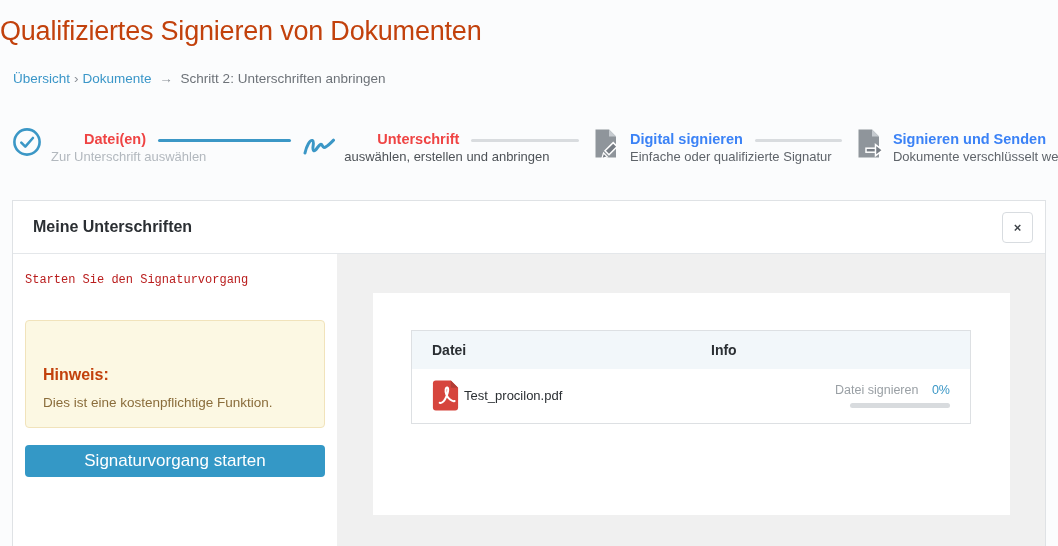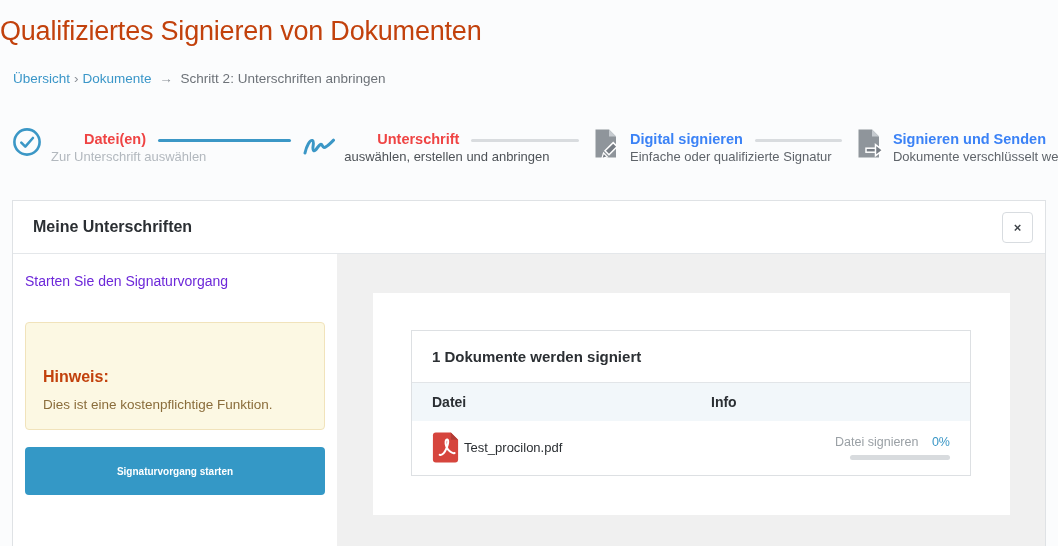--- a/index.html
+++ b/index.html
@@ -65,32 +65,32 @@
     margin-left: auto; width: 31px; height: 31px;
     border: 1px solid #d8dce0; border-radius: 4px; background: #fff;
     font-size: 13px; font-weight: bold; color: #3f4449; line-height: 29px;
     text-align: center; cursor: pointer;
   }
 
   .panel-body { flex: 1; display: flex; min-height: 0; }
 
   
   .sidebar { flex: none; width: 324px; background: #fff; padding: 12px; }
-  .sidebar-intro { margin-top: 7px; font-size: 14px; color: #6d28d9; }
+  .sidebar-intro { margin-top: 7px; font-size: 12px; color: #b91c1c; font-family: Liberation Mono, monospace; }
   .hint-box {
     margin-top: 33px; padding: 15px 17px 17px 17px;
     background: #fcf8e3; border: 1px solid #f1e3bb; border-radius: 4px;
   }
   .hint-title { font-size: 16px; font-weight: bold; color: #c2410c; margin-top: 30px; }
   .hint-text { margin-top: 11px; font-size: 13.5px; color: #8a6d3b; }
   .start-button {
-    margin-top: 17px; width: 100%; height: 48px;
+    margin-top: 17px; width: 100%; height: 32px;
     background: #3498c6; border: none; border-radius: 4px;
     color: #fff; font-family: "Liberation Sans", sans-serif;
-    font-size: 10px; font-weight: bold; cursor: pointer;
+    font-size: 17px; font-weight: normal; cursor: pointer;
   }
 
   
   .content { flex: 1; background: #f0f0f0; padding: 39px 35px 0 36px; }
   .white-card { background: #fff; height: 222px; padding: 37px 39px 0 38px; }
   .doc-card { border: 1px solid #dde0e3; background: #fff; }
   .doc-card-header {
     padding: 17px 20px; border-bottom: 1px solid #e2e5e8;
     font-size: 15px; font-weight: bold; color: #2b2f33;
   }
@@ -209,21 +209,20 @@
         <div class="hint-title">Hinweis:</div>
         <div class="hint-text">Dies ist eine kostenpflichtige Funktion.</div>
       </div>
       <button class="start-button">Signaturvorgang starten</button>
     </div>
 
     <div class="content">
       <div class="white-card">
         <div class="doc-card">
 
-          <div class="doc-card-header">1 Dokumente werden signiert</div>
 
           <div class="table-head">
             <span class="col-file">Datei</span>
             <span class="col-info">Info</span>
           </div>
 
           <div class="table-row">
             <div class="file-cell">
               <span class="pdf-icon">
                 <svg viewBox="0 0 27 32" width="27" height="31">

